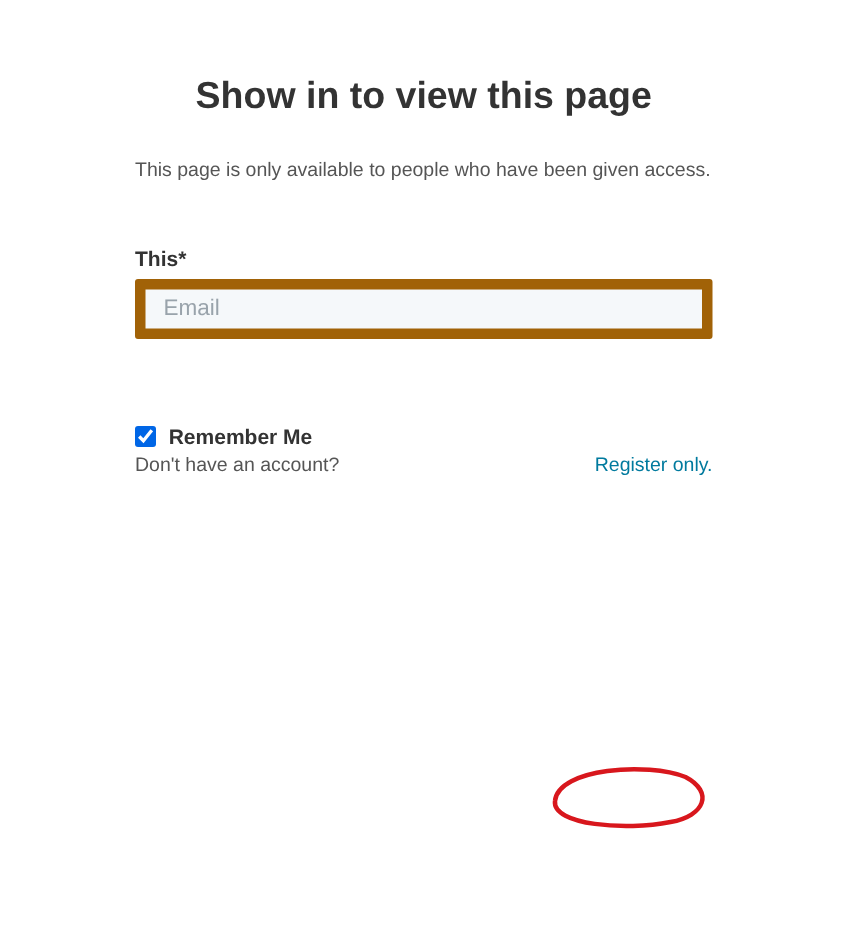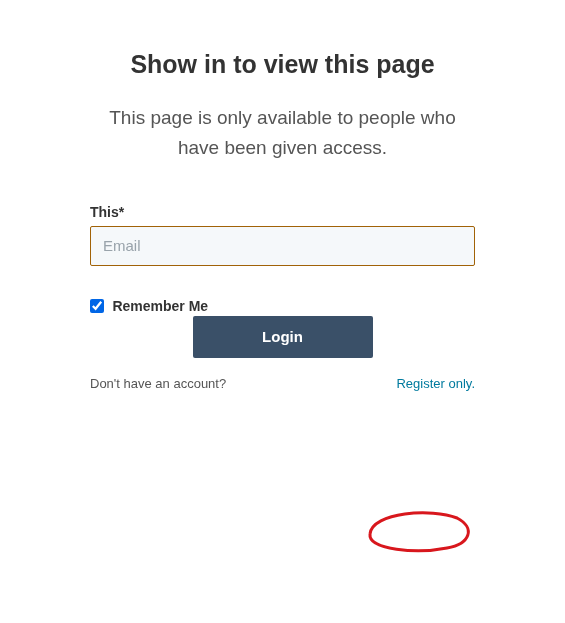--- a/index.html
+++ b/index.html
@@ -13,64 +13,64 @@
       position: relative;
     }
     .page-title {
       font-size: 25px;
       font-weight: bold;
       text-align: center;
       color: #333;
       margin-bottom: 24px;
     }
     .page-subtitle {
-      font-size: 19px;
-      text-align: center;
+      font-size: 13px;
+      text-align: left;
       color: #555;
       line-height: 1.6;
       margin-bottom: 40px;
       padding: 0 30px;
     }
     .form-wrap {
       padding: 0 30px;
     }
     .field-label {
       font-size: 14px;
       font-weight: bold;
       color: #333;
       display: block;
       margin-bottom: 6px;
     }
     .input {
       width: 100%;
       height: 40px;
       padding: 8px 12px;
       font-size: 15px;
-      border: 1px solid #a16207;
+      border: 7px solid #a16207;
       background: #f5f8fa;
       border-radius: 2px;
       color: #333;
     }
     .input::placeholder { color: #99a3ab; }
     .group { margin-bottom: 28px; }
     .label-row {
       display: flex;
       justify-content: space-between;
       align-items: flex-end;
       margin-bottom: 6px;
     }
     .label-row .field-label { margin-bottom: 0; }
     .link {
       color: #007a9e;
       font-size: 13px;
       text-decoration: none;
       cursor: pointer;
     }
     .remember-row {
-      margin-top: 30px;
+      margin-top: 56px;
       margin-bottom: 2px;
     }
     .remember-row input[type=checkbox] {
       width: 14px;
       height: 14px;
       accent-color: #0066e6;
       vertical-align: middle;
     }
     .remember-label {
       font-size: 14px;
@@ -124,21 +124,20 @@
   </div>
 
   <div class="group">
   </div>
 
   <div class="remember-row">
     <input type="checkbox" checked="" style="">
     <span class="remember-label">Remember Me</span>
   </div>
 
-  <button class="login-btn">Login</button>
 
   <div class="account-row">
     <span>Don't have an account?</span>
     <a class="link">Register only.</a>
   </div>
 
 </div>
 
 <svg class="circle-mark" style="left:362px; top:510px;" width="120" height="48" viewBox="0 0 120 48">
   <path d="M 95 8 C 70 -2, 10 2, 8 24 C 6 40, 55 44, 85 38 C 108 34, 114 18, 95 8" stroke="#d8171d" stroke-width="3" fill="none" stroke-linecap="round"></path>

